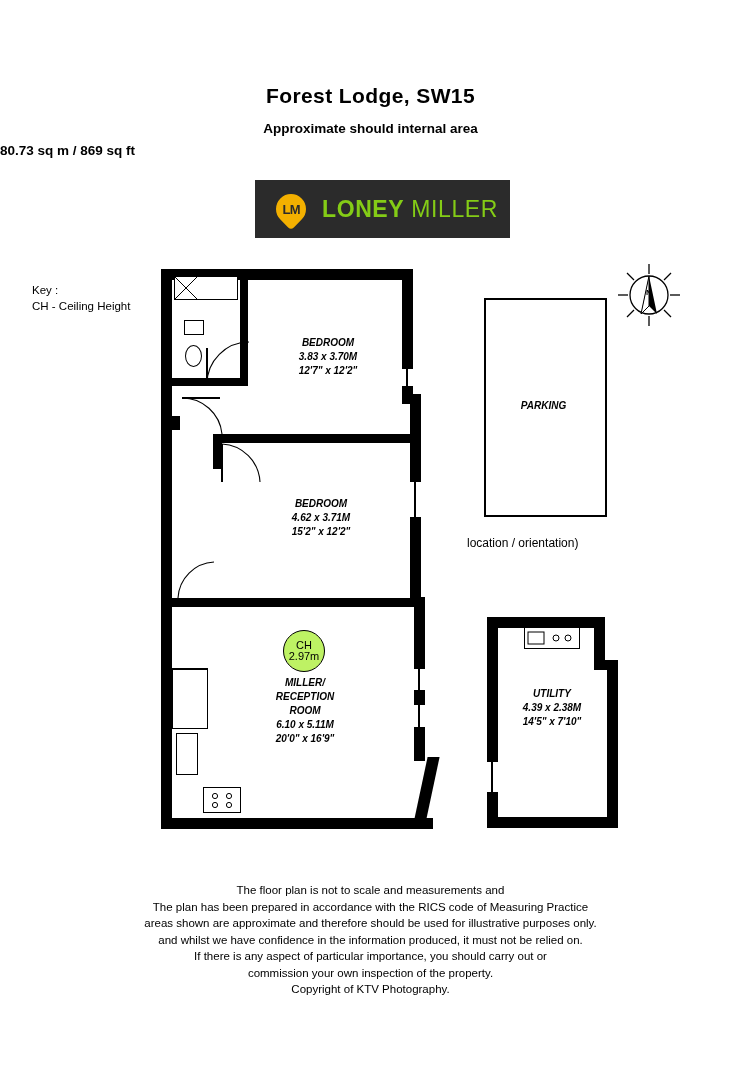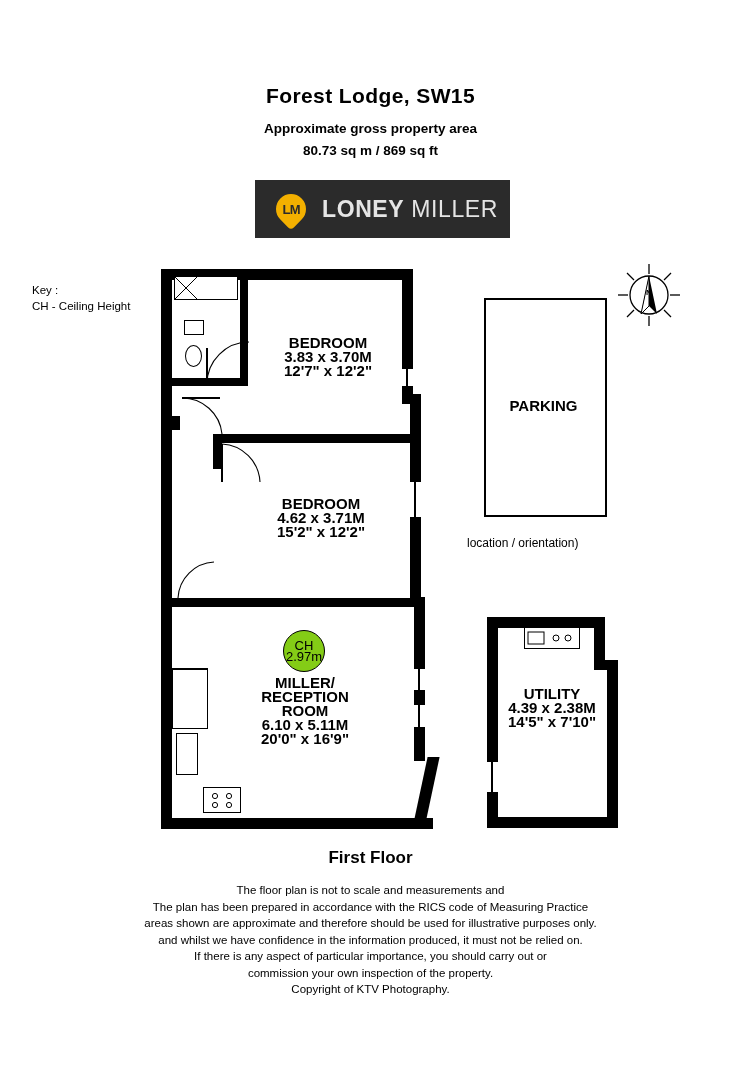--- a/index.html
+++ b/index.html
@@ -38,21 +38,21 @@
     width: 741px;
     text-align: center;
     font-size: 13.5px;
     font-weight: bold;
   }
   .subtitle2 {
     position: absolute;
     top: 143px;
     left: 0;
     width: 741px;
-    text-align: center;
+    text-align: left;
     font-size: 13.5px;
     font-weight: bold;
   }
   
   .logo-box {
     position: absolute;
     top: 180px;
     left: 255px;
     width: 255px;
     height: 58px;
@@ -75,21 +75,21 @@
   }
   .logo-pin span {
     transform: rotate(45deg);
     color: #2b2b2b;
     font-size: 13px;
     font-weight: bold;
     letter-spacing: -0.5px;
   }
   .logo-text {
     margin-left: 16px;
-    color: #e5e5e5;
+    color: #84cc16;
     font-size: 23px;
     letter-spacing: 0.6px;
   }
   .logo-text .bold { font-weight: bold; }
   
   .key {
     position: absolute;
     top: 282px;
     left: 32px;
     font-size: 11.5px;
@@ -100,23 +100,24 @@
     position: absolute;
     background: #000000;
   }
   .room-fill {
     position: absolute;
     background: #ffffff;
   }
   .label {
     position: absolute;
     text-align: center;
-    font-size: 15px;
+    font-size: 10px;
     font-weight: bold;
     line-height: 14px;
+    font-style: italic;
   }
   .note {
     position: absolute;
     font-size: 12px;
     line-height: 17px;
   }
   .parking-box {
     position: absolute;
     border: 2px solid #000000;
     background: #ffffff;
@@ -131,26 +132,26 @@
   .thin-line {
     position: absolute;
     background: #000000;
   }
   .ch-circle {
     position: absolute;
     width: 40px;
     height: 40px;
     border: 1.2px solid #000000;
     border-radius: 50%;
-    background: #84cc16;
+    background: #bef264;
     display: flex;
     flex-direction: column;
     align-items: center;
     justify-content: center;
-    font-size: 13px;
+    font-size: 11px;
     line-height: 11px;
     font-weight: normal;
   }
   
   .compass {
     position: absolute;
     top: 258px;
     left: 612px;
     width: 74px;
     height: 74px;
@@ -174,21 +175,21 @@
     font-size: 11.5px;
     line-height: 16.5px;
   }
 </style>
 </head>
 <body>
 
 <div class="page">
 
   <div class="title">Forest Lodge, SW15</div>
-  <div class="subtitle1">Approximate gross property area</div>
+  <div class="subtitle1">Approximate should internal area</div>
   <div class="subtitle2">80.73 sq m / 869 sq ft</div>
 
   <div class="logo-box">
     <div class="logo-pin">
       <span>LM</span>
     </div>
     <div class="logo-text">
       <span class="bold">LONEY</span>&nbsp;<span>MILLER</span>
     </div>
   </div>
@@ -343,21 +344,20 @@
     <circle cx="32" cy="11" r="3" fill="none" stroke="#000" stroke-width="1"></circle>
     <circle cx="44" cy="11" r="3" fill="none" stroke="#000" stroke-width="1"></circle>
   </svg>
 
   <div class="label" style="left:492px; top:687px; width:120px;">
     <div>UTILITY</div>
     <div>4.39 x 2.38M</div>
     <div>14'5" x 7'10"</div>
   </div>
 
-  <div class="floor-name">First Floor</div>
   <div class="disclaimer">
     <div>The floor plan is not to scale and measurements and</div>
     <div>The plan has been prepared in accordance with the RICS code of Measuring Practice</div>
     <div>areas shown are approximate and therefore should be used for illustrative purposes only.</div>
     <div>and whilst we have confidence in the information produced, it must not be relied on.</div>
     <div>If there is any aspect of particular importance, you should carry out or</div>
     <div>commission your own inspection of the property.</div>
     <div>Copyright of KTV Photography.</div>
   </div>
 

